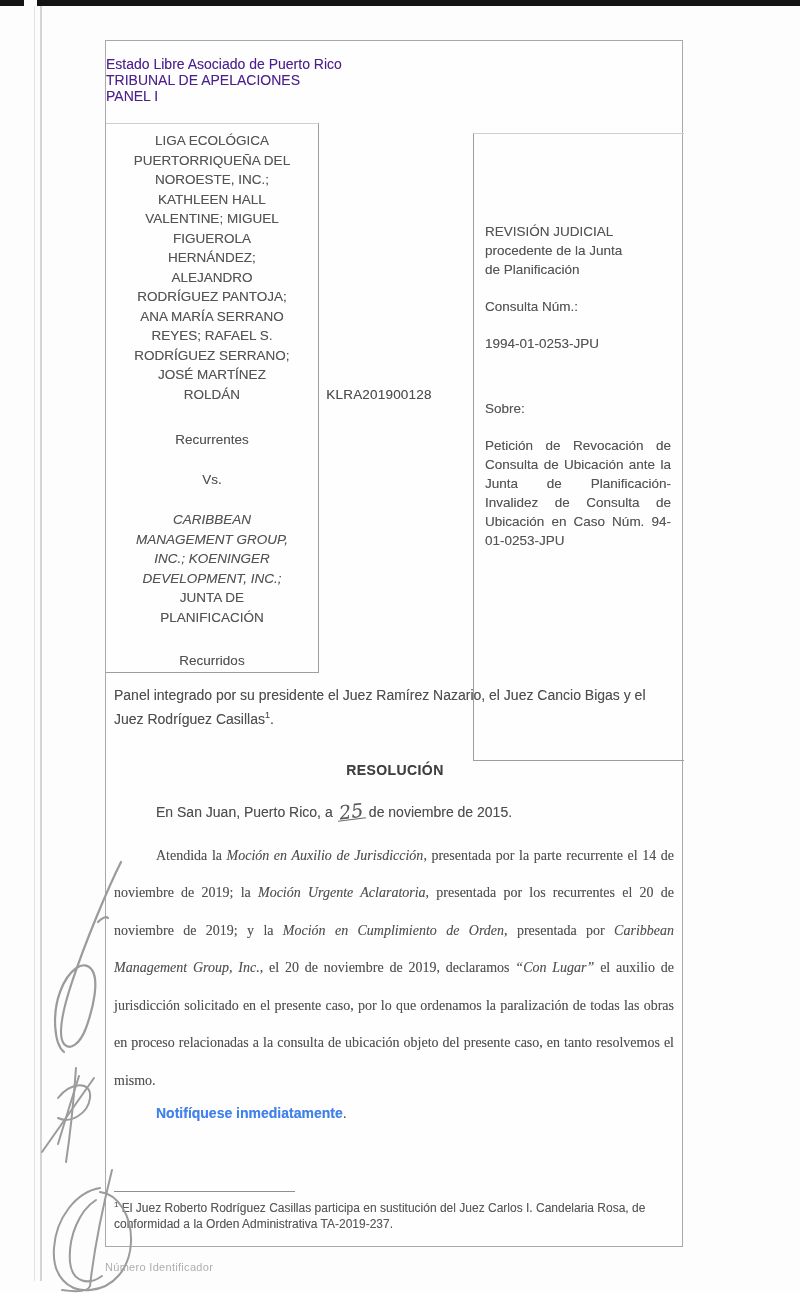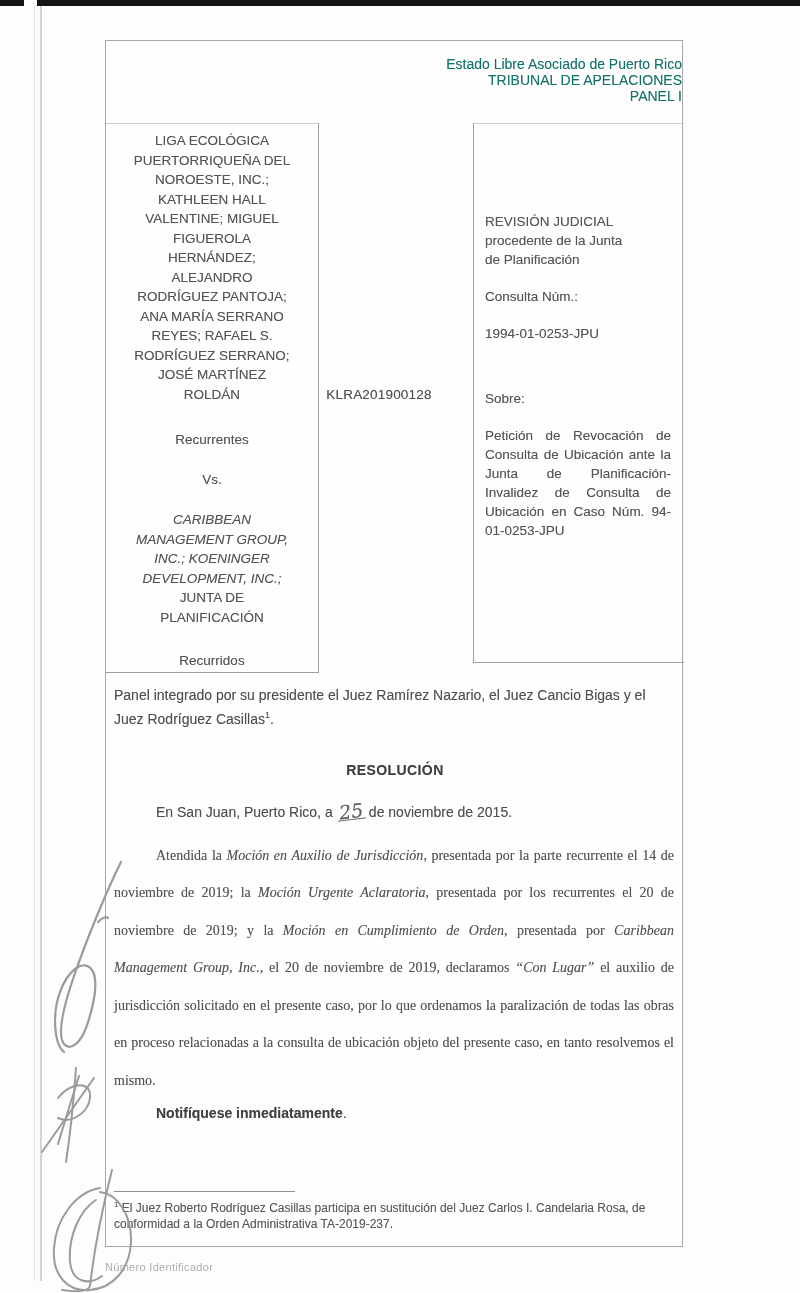--- a/index.html
+++ b/index.html
@@ -15,43 +15,43 @@
   .scan-bar-top-notch { position:absolute; left:24px; top:0; width:13px; height:6px; background:#fdfdfd; }
   .fold-line-a { position:absolute; left:34px; top:6px; width:1px; height:1275px; background:#e2e2e2; }
   .fold-line-b { position:absolute; left:40px; top:6px; width:2px; height:1275px; background:#d4d4d4; }
 
   .page-box {
     position:absolute; left:105px; top:40px; width:578px; height:1207px;
     background:#fefefe; border:1px solid #a9a9a9;
     text-shadow:0 0 0.5px rgba(90,90,90,0.45);
   }
 
-  .court-header { position:absolute; top:15px; left:0; width:100%; text-align:right;
-    font-size:14px; line-height:16px; color:#0f766e; }
+  .court-header { position:absolute; top:15px; left:0; width:100%; text-align:left;
+    font-size:14px; line-height:16px; color:#4c1d95; }
 
   .cap-left {
     position:absolute; left:0; top:82px; width:213px; height:550px;
     border-right:1px solid #9e9e9e; border-bottom:1px solid #9e9e9e; border-top:1px solid #cfcfcf;
     text-align:center; font-size:13.5px; line-height:19.5px; color:#545454;
     padding-top:7px;
   }
   .pre { white-space:pre-line; }
   .cap-left .recurrentes { margin-top:26px; }
   .cap-left .vs { margin-top:20px; }
   .cap-left .respondents { margin-top:21px; font-style:italic; }
   .cap-left .resp-plain { font-style:normal;text-align:center; }
   .cap-left .recurridos { margin-top:24px; }
 
   .cap-center {
     position:absolute; left:196px; top:346px; width:154px; text-align:center;
     font-size:13.5px; color:#4e4e4e; letter-spacing:0.2px;
   }
 
   .cap-right {
-    position:absolute; left:367px; top:82px; width:211px; height:540px;
+    position:absolute; left:367px; top:92px; width:211px; height:628px;
     border-left:1px solid #9e9e9e; border-bottom:1px solid #9e9e9e; border-top:1px solid #cfcfcf;
     font-size:13.5px; line-height:19px; color:#545454;
     padding:88px 13px 0 11px; text-align:left;
   }
   .cap-right .consulta-label { margin-top:18px; }
   .cap-right .consulta-num { margin-top:18px; }
   .cap-right .sobre { margin-top:46px; }
   .cap-right .subject { margin-top:18px; text-align:justify; }
 
   .main-text { position:absolute; left:8px; top:645px; width:562px; font-size:14px; color:#4f4f4f; }
@@ -60,21 +60,21 @@
   .resolution-heading { margin-top:33px; text-align:center; font-weight:bold; letter-spacing:0.4px; font-size:14px; color:#3f3f3f; }
   .date-line { margin-top:24px; padding-left:42px; }
   .hand-day {
     display:inline-block; font-family:"DejaVu Serif", serif; font-style:italic;
     font-size:19px; color:#5a5a5a; border-bottom:1.6px solid #6a6a6a;
     transform:rotate(-7deg); padding:0 2px; margin:0 4px; line-height:16px; position:relative; top:1px;
   }
   .body-para { margin-top:17px; width:560px; line-height:37.5px; text-align:justify; text-indent:42px; color:#525252;font-family:Liberation Serif, serif; }
   .it { font-style:italic; }
   .notify-line { margin-top:4px; padding-left:42px; line-height:20px; }
-  .notify-bold { font-weight:bold; color:#404040;text-align:center; }
+  .notify-bold { font-weight:bold; color:#3b82f6;text-align:center; }
 
   .footnote-block { position:absolute; left:8px; top:1150px; width:560px; }
   .footnote-rule { width:181px; height:1px; background:#8f8f8f; }
   .footnote-text { margin-top:5px; font-size:12px; line-height:15.5px; color:#5a5a5a; }
   .footnote-text sup { font-size:8px; }
 
   .footer-label { position:absolute; left:105px; top:1261px; font-size:11px; color:#aeaeae; letter-spacing:0.3px; }
 
   .handwriting-layer { position:absolute; left:0; top:0; width:800px; height:1293px; pointer-events:none; }
 </style>

